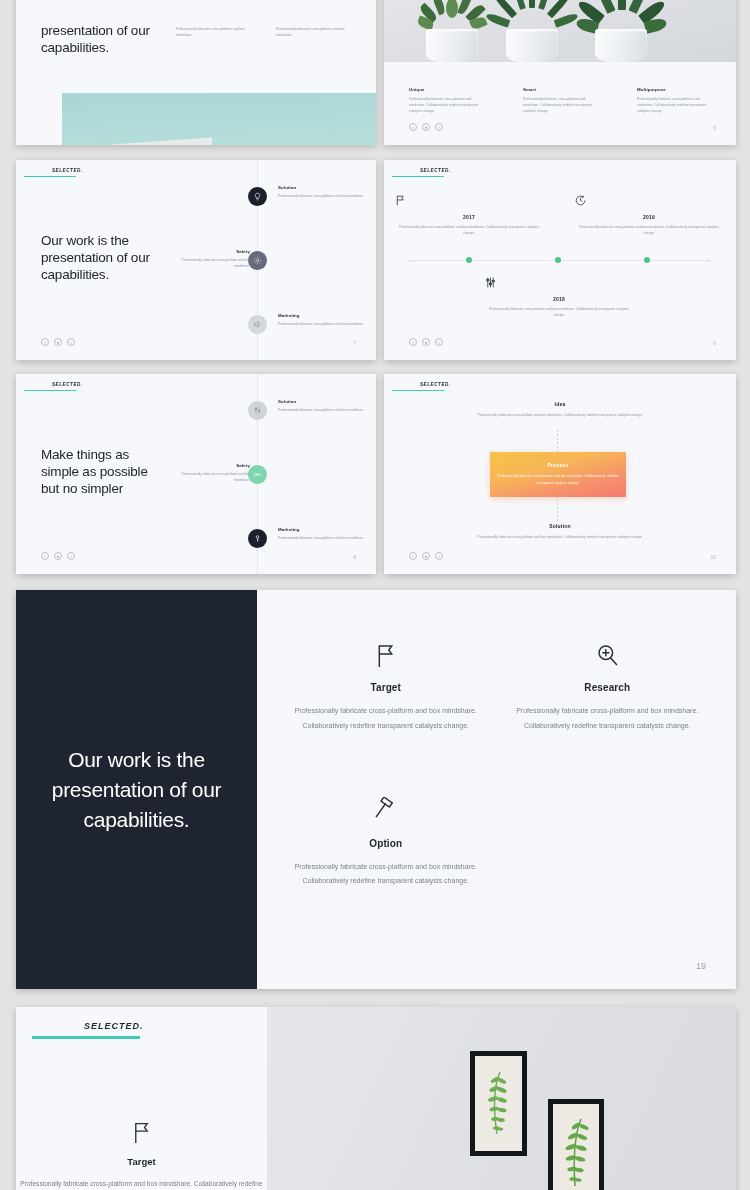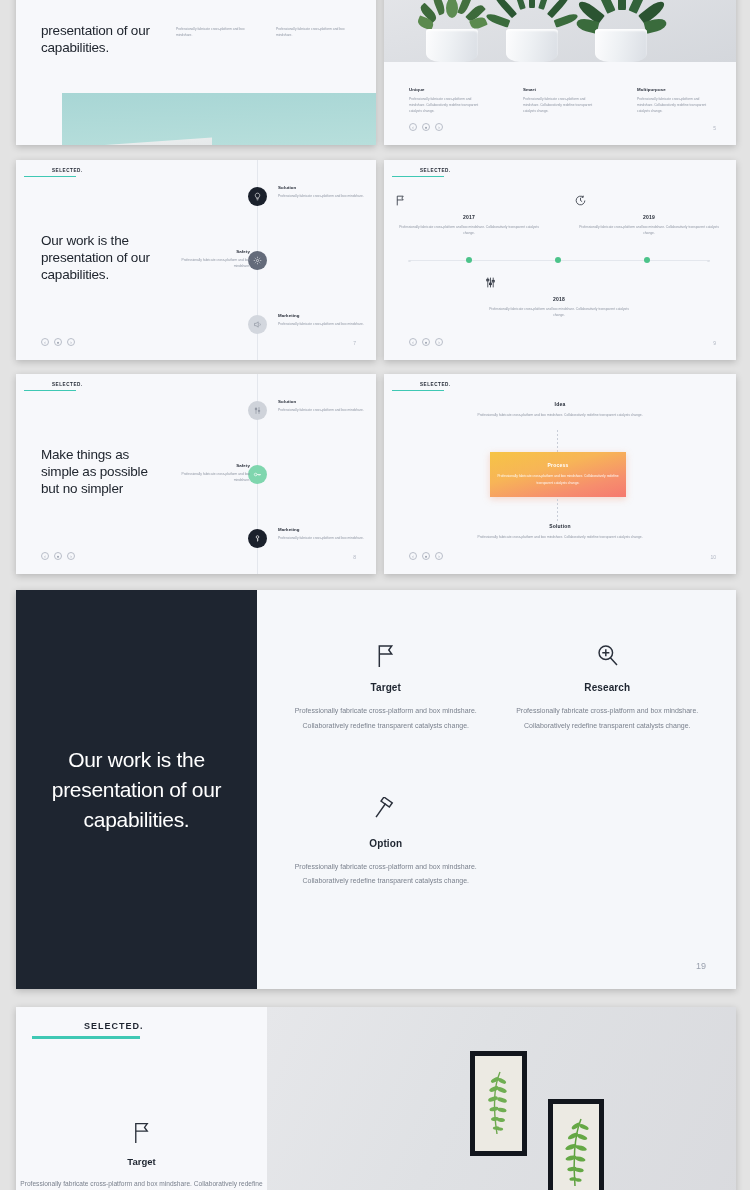--- a/index.html
+++ b/index.html
@@ -14,21 +14,21 @@
   
   .slide {
     position: absolute;
     background: #f7f8fb;
     box-shadow: 0 2px 7px rgba(0,0,0,.20);
     overflow: hidden;
   }
   .slide-sm { width: 360px; height: 200px; }
 
   
-  .brand { position: absolute; }
+  .brand { position: absolute; font-style: italic; }
   .brand-text {
     font-size: 4.6px; font-weight: bold; letter-spacing: .55px;
     color: #1e2430; white-space: nowrap; padding-left: 28px;
   }
   .brand-rule { height: 1.6px; background: #3fc8b4; width: 52px; margin-top: 2.5px; }
   .brand-lg .brand-text { font-size: 9px; letter-spacing: 1px; padding-left: 52px; }
   .brand-lg .brand-rule { height: 3px; width: 108px; margin-top: 5px; }
 
   
   .navdots { position: absolute; display: flex; gap: 5px; }

